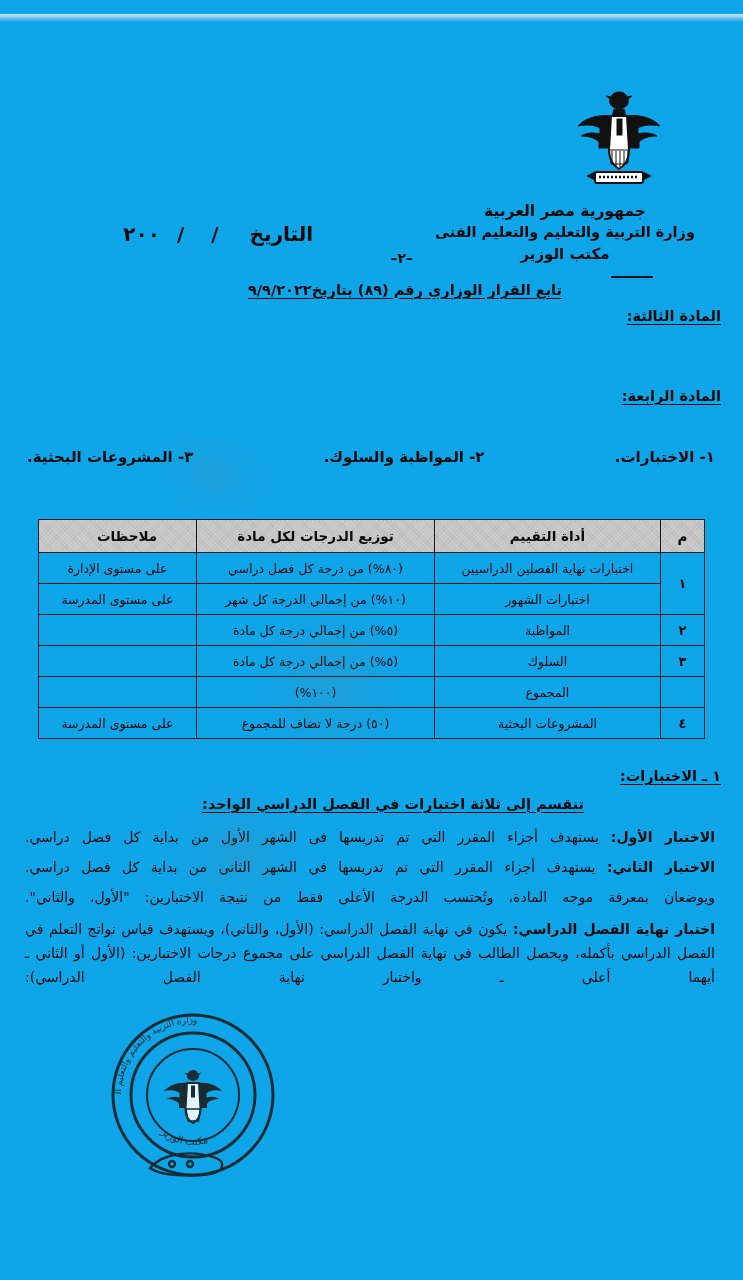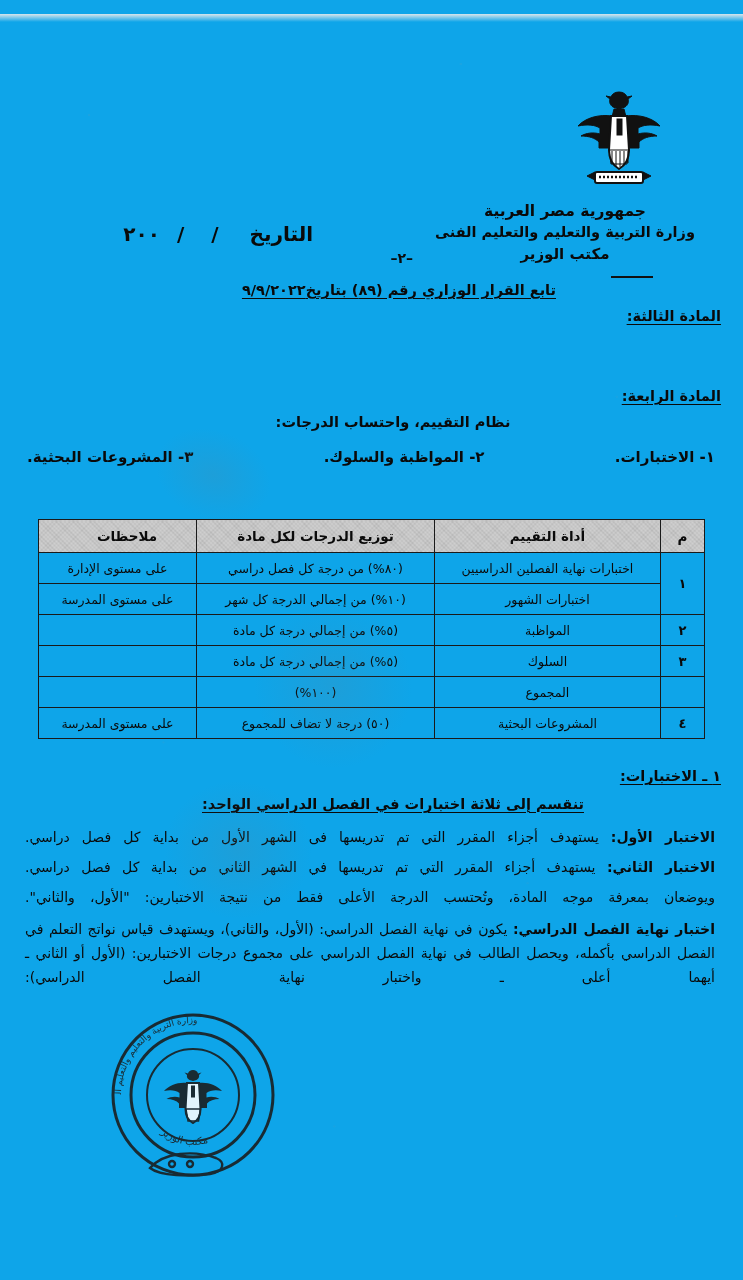--- a/index.html
+++ b/index.html
@@ -96,21 +96,21 @@
     top: 276px;
     right: 90px;
     width: 42px;
     height: 0;
     border-top: 2px solid #111;
   }
 
   .decree-line {
     position: absolute;
     top: 282px;
-    right: 187px;
+    right: 181px;
     font-size: 14.5px;
     font-weight: bold;
     text-decoration: underline;
     text-underline-offset: 3px;
     white-space: nowrap;
   }
 
   
   .art-head {
     position: absolute;
@@ -310,21 +310,20 @@
 
   <div class="page-no">–٢–</div>
 
   <div class="minister-rule"></div>
 
   <div class="decree-line">تابع القرار الوزاري رقم (٨٩) بتاريخ٩/٩/٢٠٢٢</div>
 
   <div class="art-head art3-head">المادة الثالثة:</div>
 
   <div class="art-head art4-head">المادة الرابعة:</div>
-  <div class="art4-sub">نظام التقييم، واحتساب الدرجات:</div>
 
   <div class="eval-items">
     <span>١- الاختبارات.</span>
     <span>٢- المواظبة والسلوك.</span>
     <span>٣- المشروعات البحثية.</span>
   </div>
 
   <div class="tbl-wrap">
     <table class="assess">
       <thead>

